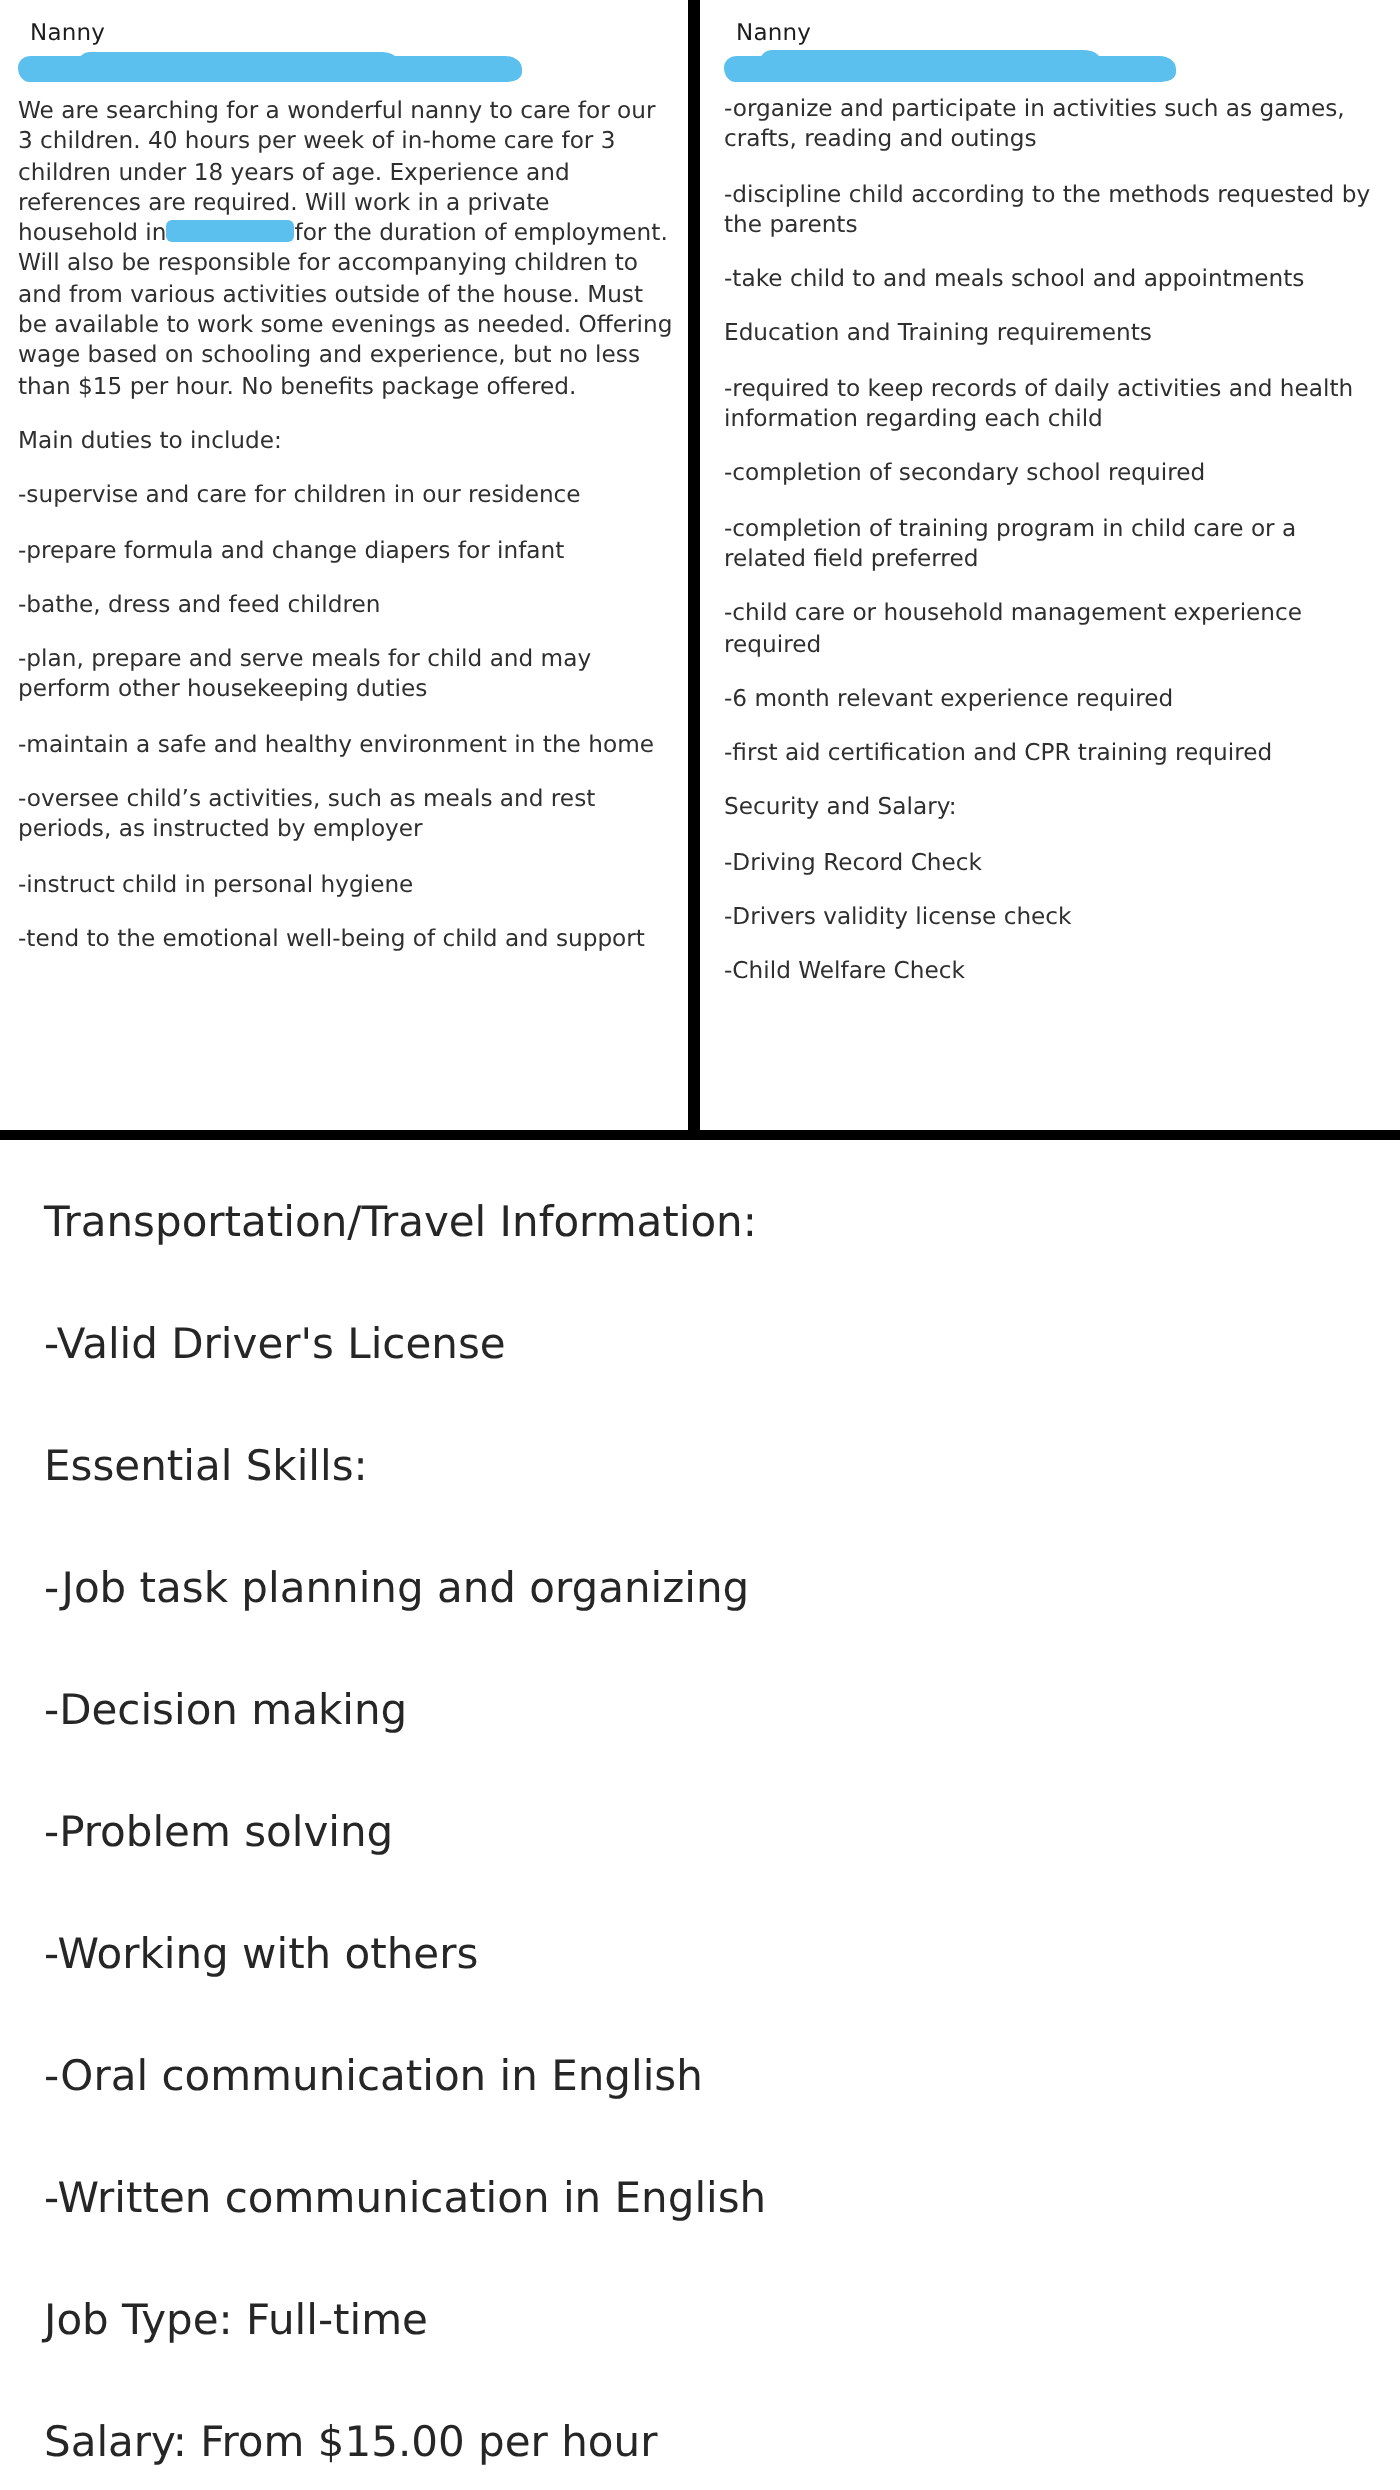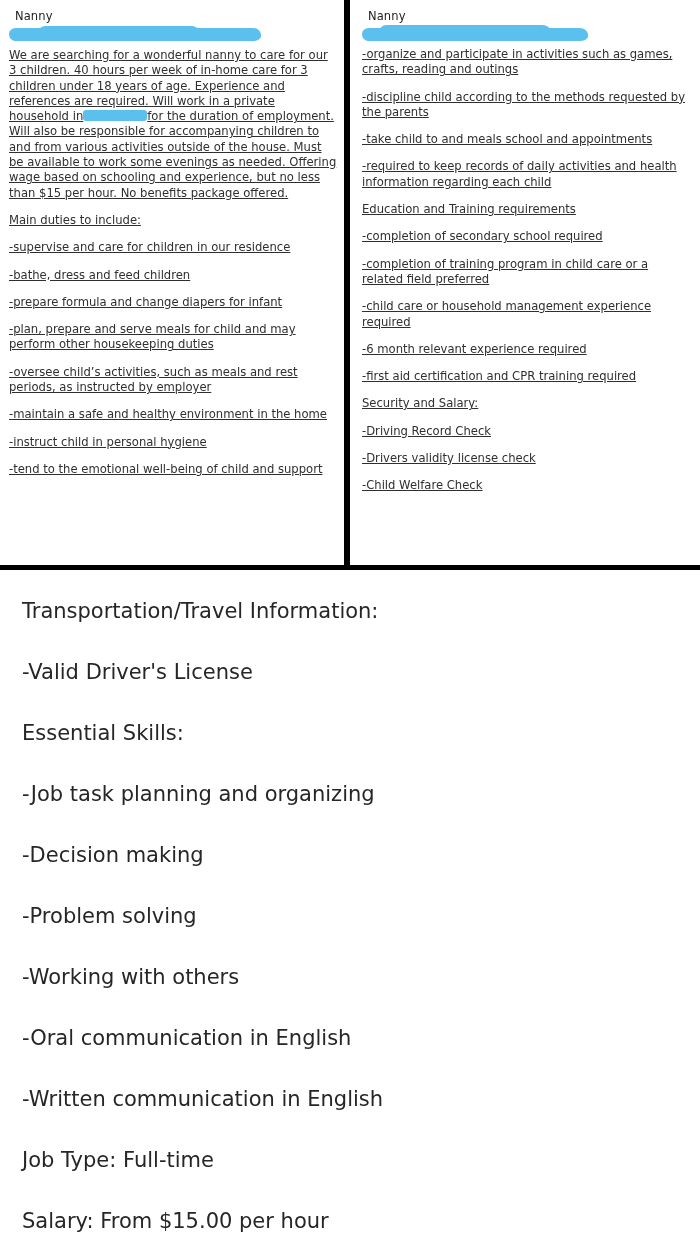--- a/index.html
+++ b/index.html
@@ -92,21 +92,20 @@
     vertical-align: -1px;
     border-radius: 3px;
     margin: 0 0px;
   }
 
   .body-text {
     font-size: 11.6px;
     line-height: 15.3px;
     color: #2f2f2f;
     margin: 0 0 11px 0;
-    text-decoration: underline;
   }
   .panel-left .body-text { margin-bottom: 12px; }
   .panel-right .body-text { margin-bottom: 12px; }
   .para { margin: 0 0 12px 0; }
 
   
   .bottom {
     position: absolute;
     left: 0;
     top: 570px;
@@ -131,39 +130,39 @@
 
   <div class="panel panel-left">
     <div class="post-title">Nanny</div>
     <div class="redact-stroke redact-left"></div>
 
     <p class="body-text para"><span>We are searching for a wonderful nanny to care for our 3 children. 40 hours per week of in-home care for 3 children under 18 years of age. Experience and references are required. Will work in a private household in</span><span class="redact-inline"></span><span>for the duration of employment. Will also be responsible for accompanying children to and from various activities outside of the house. Must be available to work some evenings as needed. Offering wage based on schooling and experience, but no less than $15 per hour. No benefits package offered.</span></p>
 
     <p class="body-text para">Main duties to include:</p>
 
     <p class="body-text para">-supervise and care for children in our residence</p>
+    <p class="body-text para">-prepare formula and change diapers for infant</p>
     <p class="body-text para">-bathe, dress and feed children</p>
-    <p class="body-text para">-prepare formula and change diapers for infant</p>
     <p class="body-text para">-plan, prepare and serve meals for child and may perform other housekeeping duties</p>
+    <p class="body-text para">-maintain a safe and healthy environment in the home</p>
     <p class="body-text para">-oversee child’s activities, such as meals and rest periods, as instructed by employer</p>
-    <p class="body-text para">-maintain a safe and healthy environment in the home</p>
     <p class="body-text para">-instruct child in personal hygiene</p>
     <p class="body-text para">-tend to the emotional well-being of child and support</p>
   </div>
 
   <div class="panel panel-right">
     <div class="post-title">Nanny</div>
     <div class="redact-stroke redact-right"></div>
 
     <p class="body-text para">-organize and participate in activities such as games, crafts, reading and outings</p>
     <p class="body-text para">-discipline child according to the methods requested by the parents</p>
     <p class="body-text para">-take child to and meals school and appointments</p>
+    <p class="body-text para">Education and Training requirements</p>
+
     <p class="body-text para">-required to keep records of daily activities and health information regarding each child</p>
-
-    <p class="body-text para">Education and Training requirements</p>
     <p class="body-text para">-completion of secondary school required</p>
     <p class="body-text para">-completion of training program in child care or a related field preferred</p>
     <p class="body-text para">-child care or household management experience required</p>
     <p class="body-text para">-6 month relevant experience required</p>
     <p class="body-text para">-first aid certification and CPR training required</p>
 
     <p class="body-text para">Security and Salary:</p>
     <p class="body-text para">-Driving Record Check</p>
     <p class="body-text para">-Drivers validity license check</p>
     <p class="body-text para">-Child Welfare Check</p>

